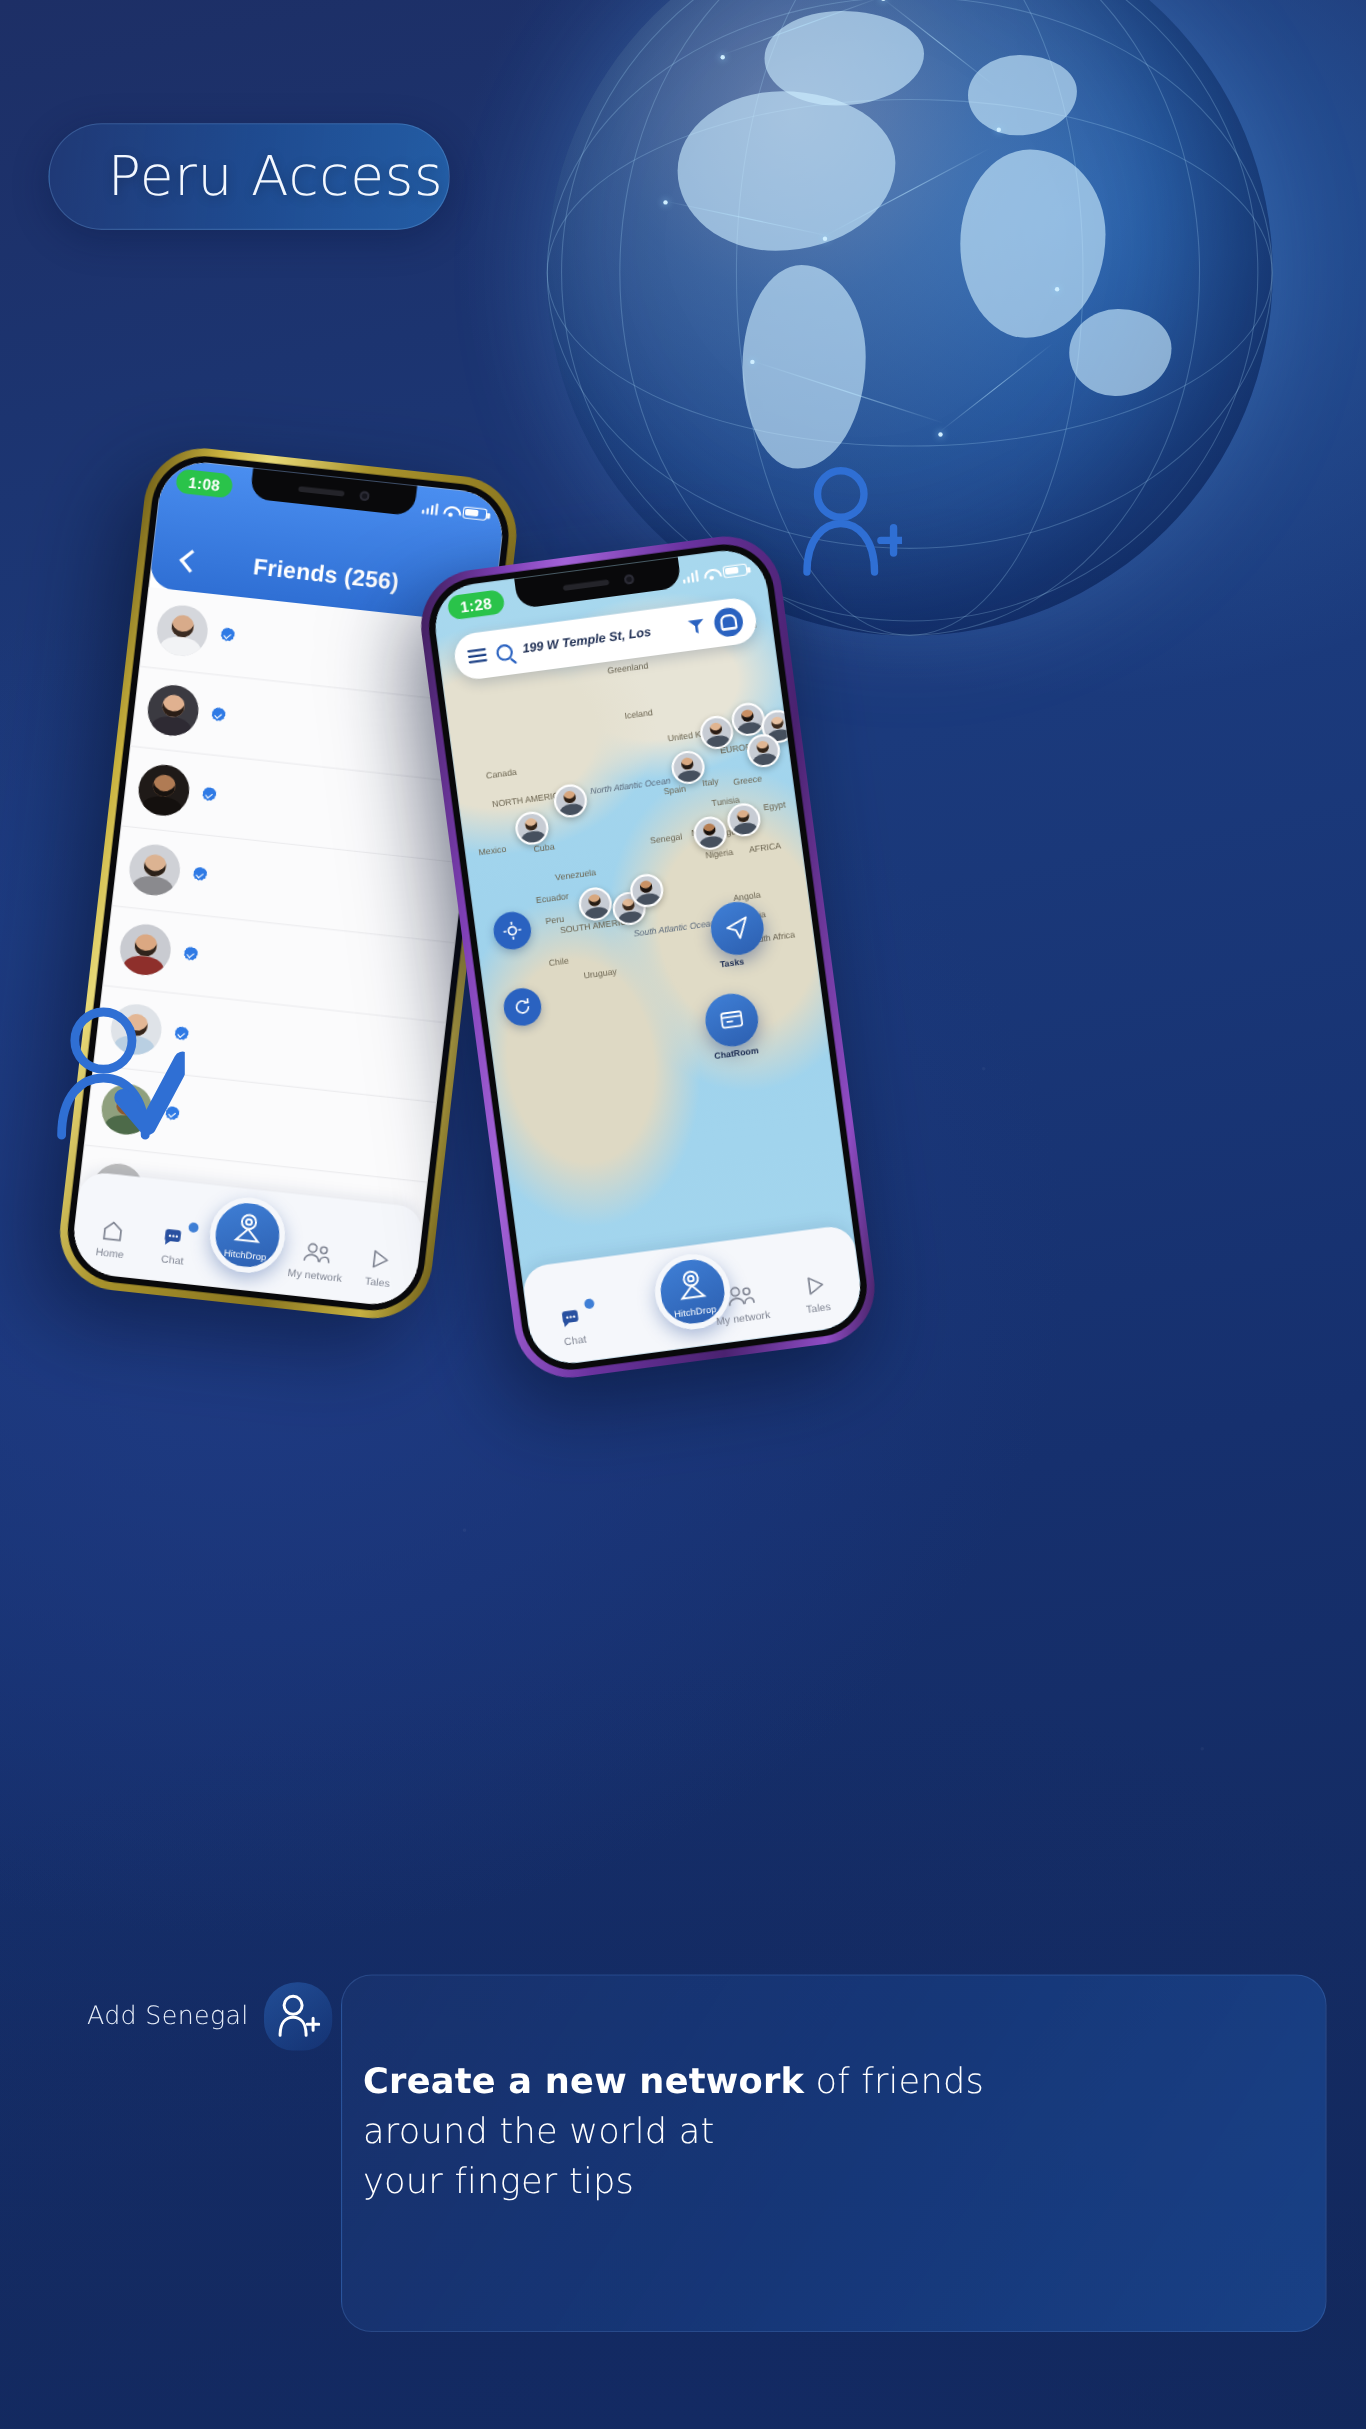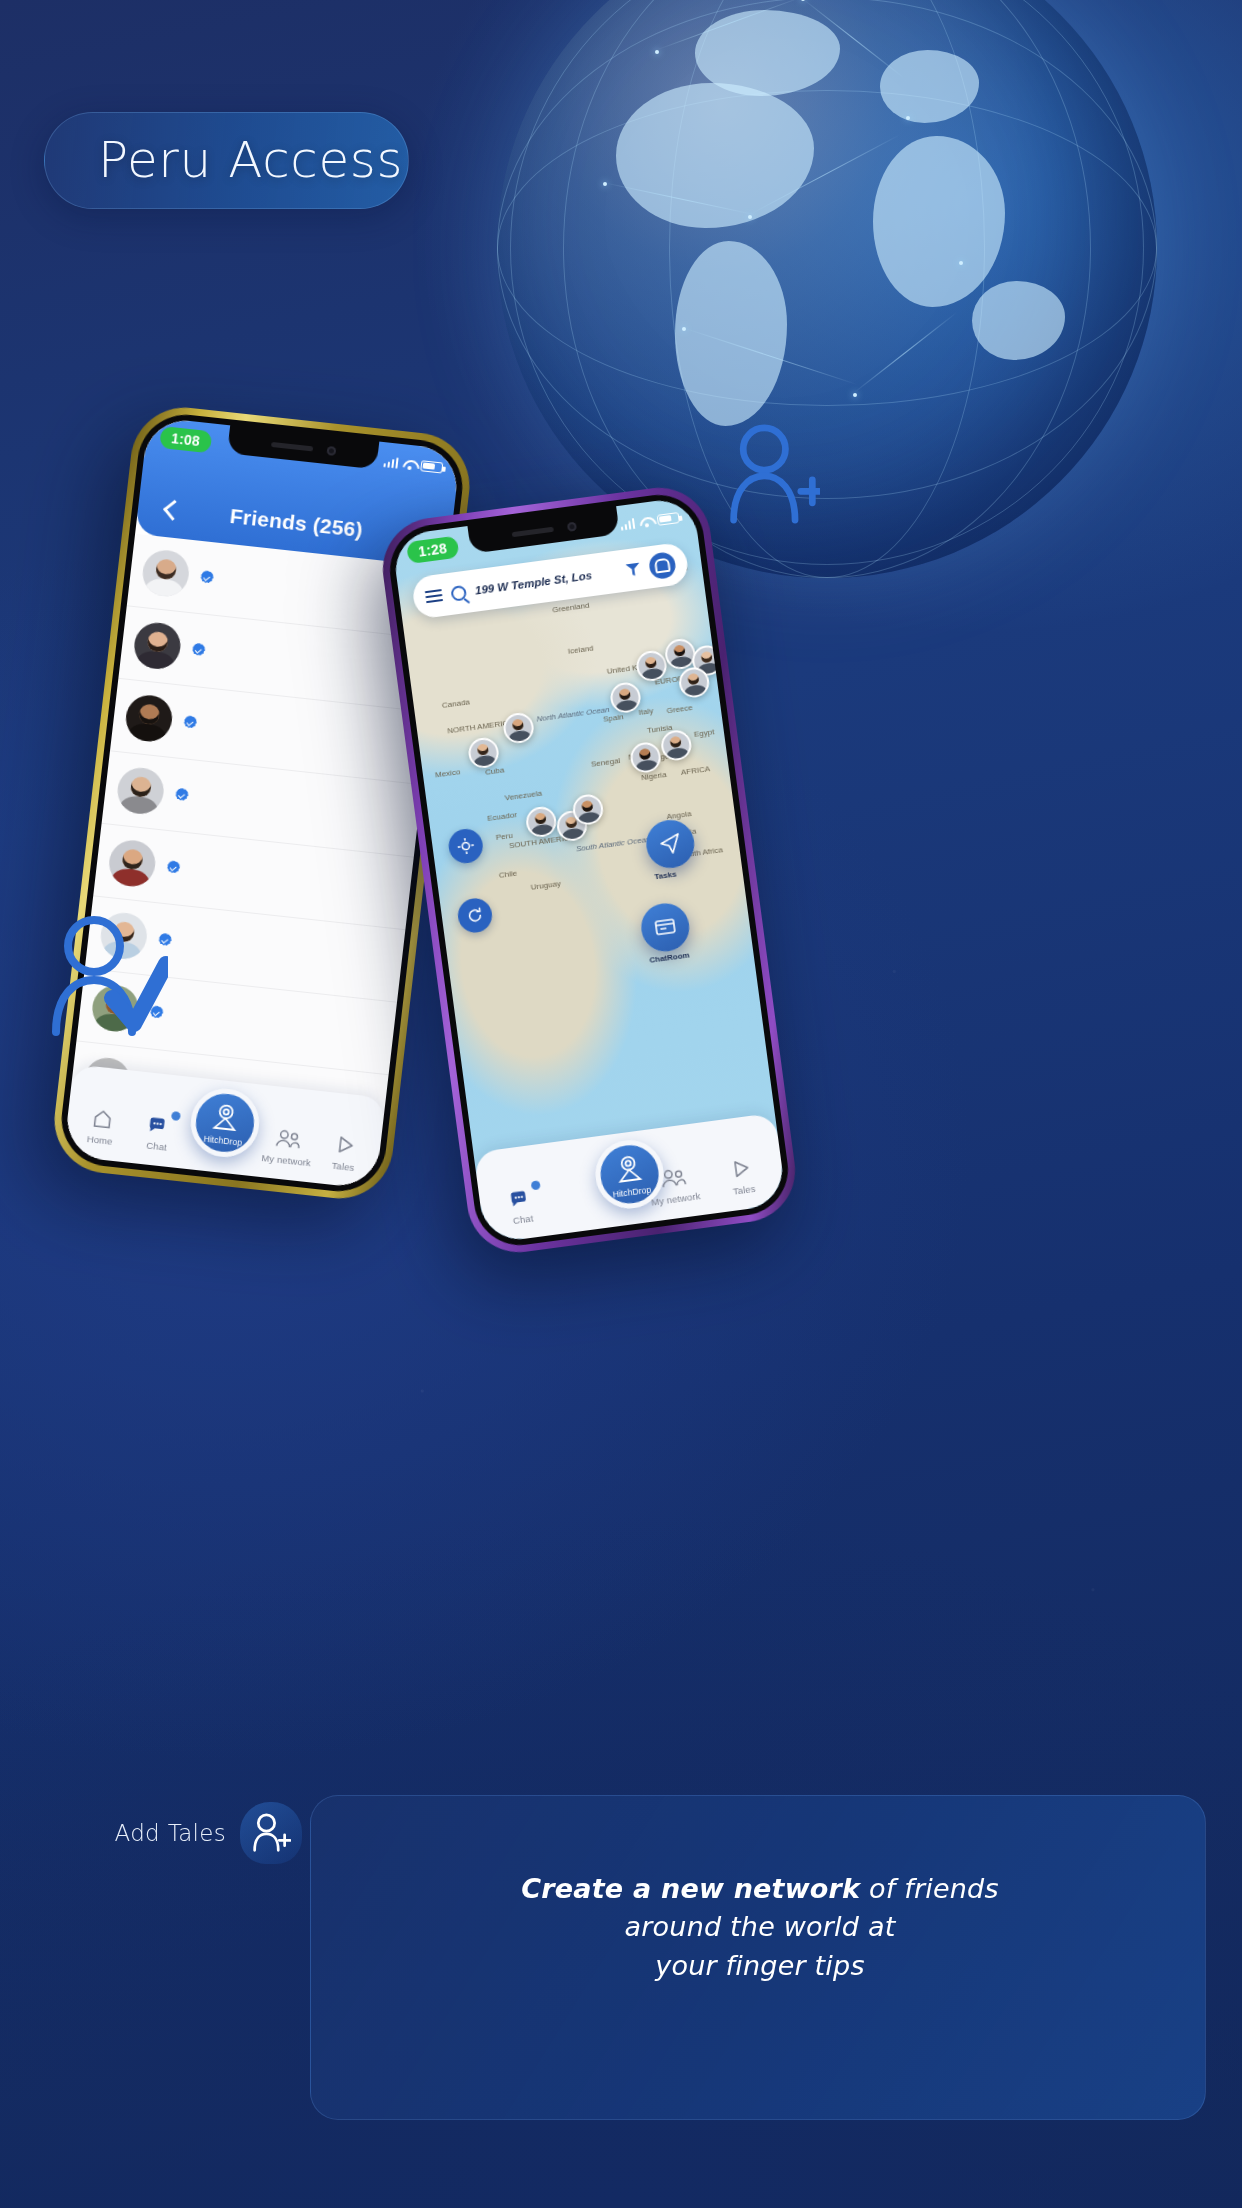--- a/index.html
+++ b/index.html
@@ -263,23 +263,23 @@
            background:linear-gradient(145deg, rgba(45,105,190,.55), rgba(22,68,150,.30));
            display:flex; align-items:center; justify-content:center; }
 
   #tagline-card{
     position:absolute; left:310px; top:1795px; width:896px; height:325px;
     border-radius:28px;
     background:linear-gradient(122deg, rgba(26,52,112,.72) 0%, rgba(24,62,132,.62) 48%, rgba(30,84,166,.55) 100%);
     border:1px solid rgba(120,180,255,.18);
   }
   #tagline{
-    position:absolute; left:330px; top:1870px; width:860px; text-align:center;
-    color:#fff; line-height:1.42; font-size:27px; font-weight:300;
-    font-family:"DejaVu Sans", sans-serif; letter-spacing:.2px;font-style:italic;
+    position:absolute; left:330px; top:1870px; width:860px; text-align:left;
+    color:#fff; line-height:1.42; font-size:32px; font-weight:300;
+    font-family:"DejaVu Sans", sans-serif; letter-spacing:.2px;
   }
   #tagline b{ font-weight:700; font-family:"DejaVu Sans", sans-serif; }
 </style>
 </head>
 <body>
 
 <div id="bg"></div>
 
 <div id="globe">
   <div class="glb-ring" style="left:2%;top:2%;width:96%;height:96%;"></div>
@@ -715,21 +715,21 @@
     <circle cx="46" cy="34" r="26" fill="none" stroke="#2f6fd4" stroke-width="8"></circle>
     <path d="M8 120 C8 84 26 68 46 68 C66 68 84 84 84 120" fill="none" stroke="#2f6fd4" stroke-width="8" stroke-linecap="round"></path>
     <path d="M64 86 L86 112 L118 52" fill="none" stroke="#2f6fd4" stroke-width="16" stroke-linecap="round" stroke-linejoin="round"></path>
   </svg>
 </div>
 
 <div id="tagline-card"></div>
 
 <div id="legend">
     <div class="leg-row">
-      <div class="leg-label">Add Tales</div>
+      <div class="leg-label">Add Senegal</div>
       <div class="leg-ic">
         <svg width="40" height="42" viewBox="0 0 44 46" fill="none" stroke="#fff" stroke-width="3" stroke-linecap="round">
           <circle cx="17" cy="12" r="9"></circle>
           <path d="M4 42 C4 29 10 24 17 24 C24 24 30 29 30 42"></path>
           <path d="M31 31h12M37 25v12"></path>
         </svg>
       </div>
     </div>
   </div>
 

